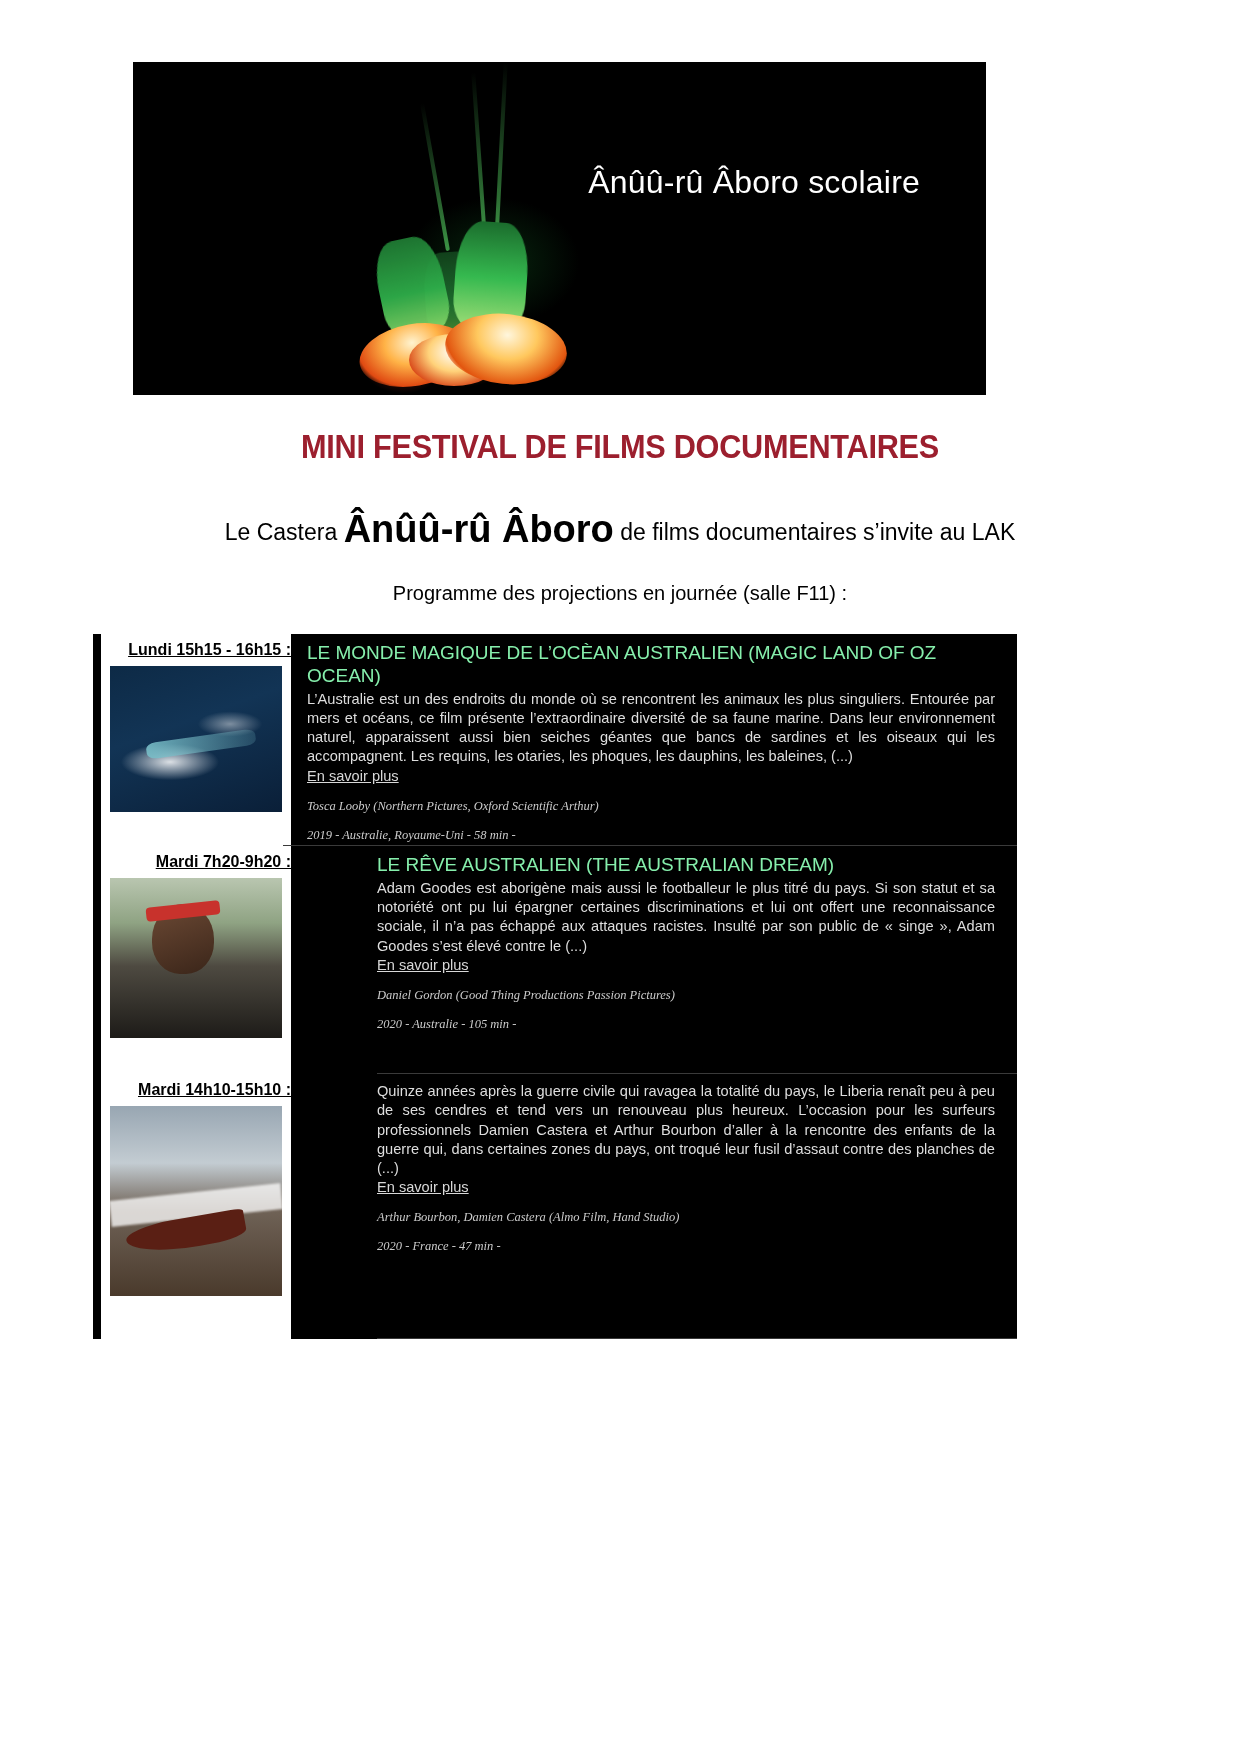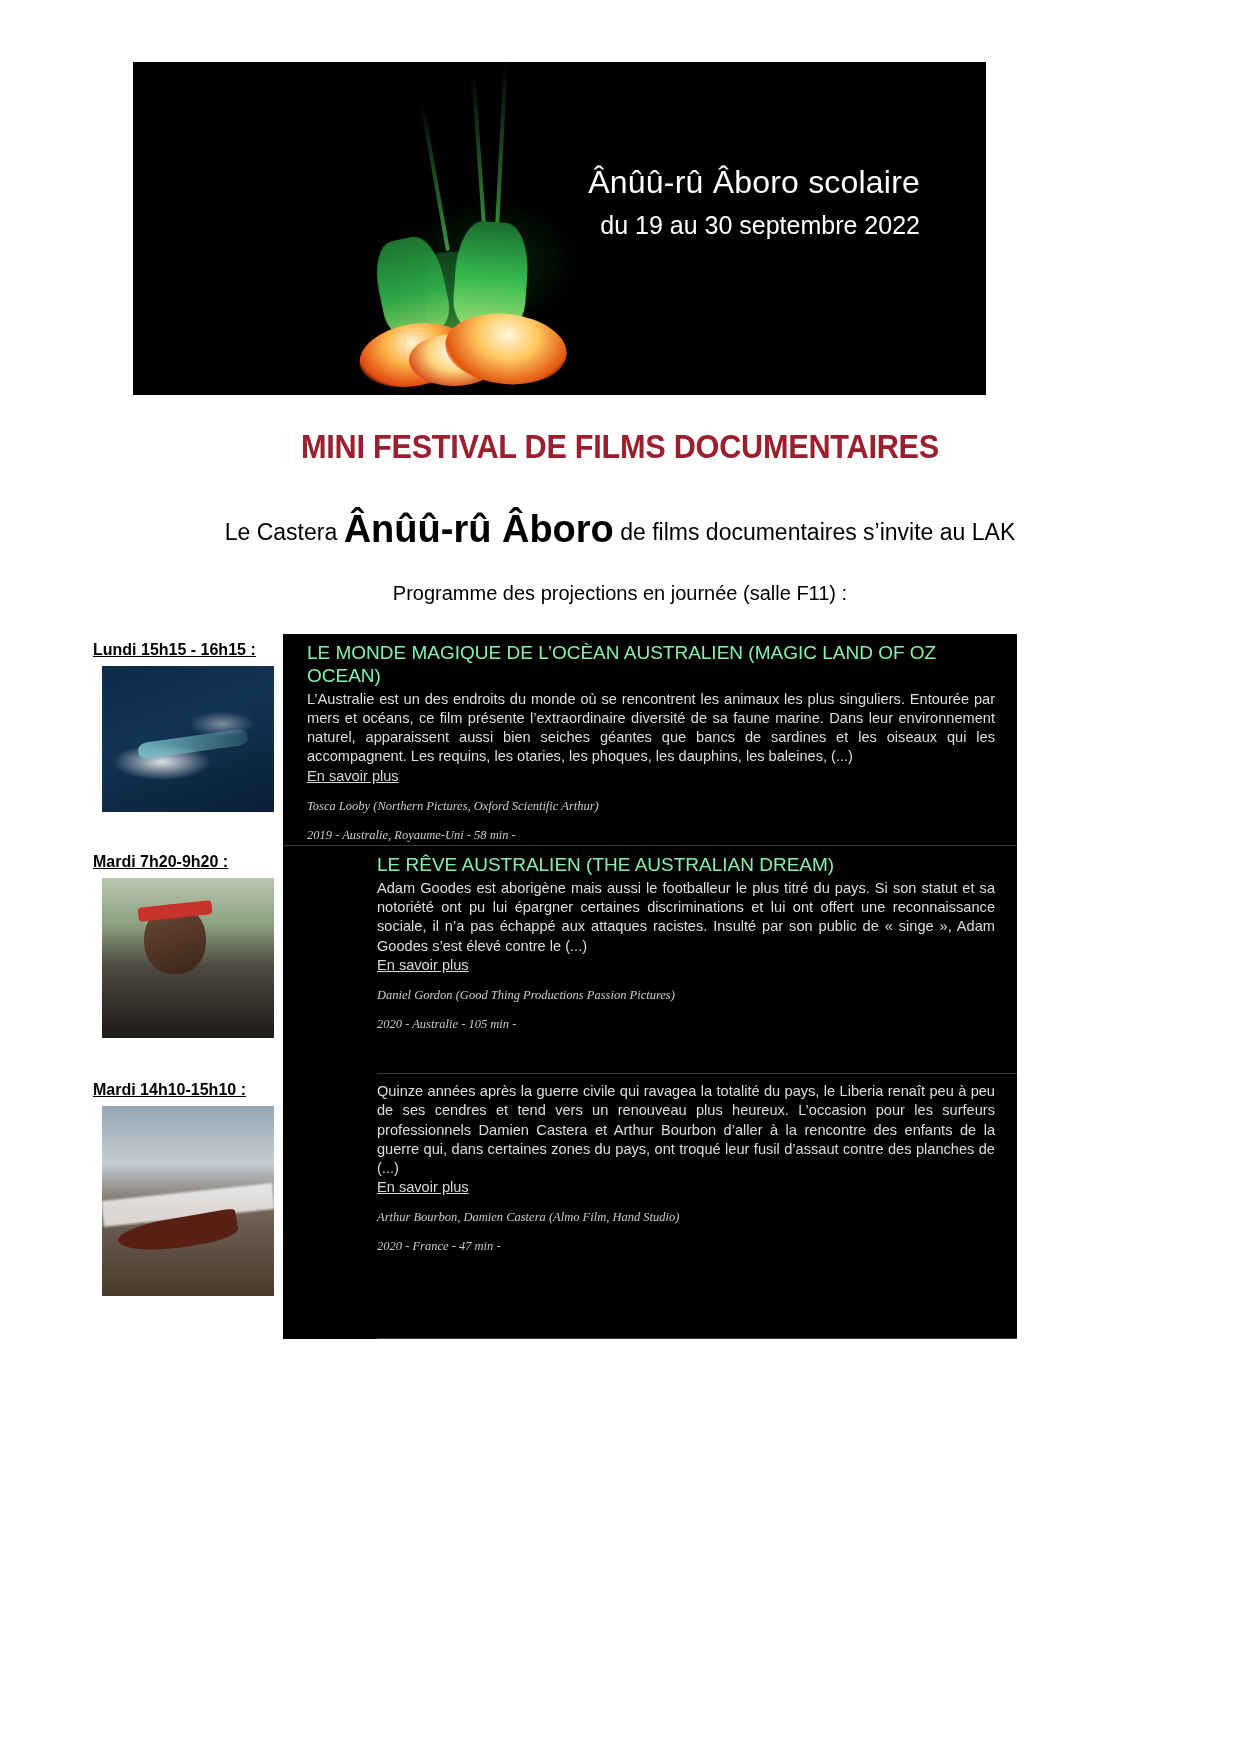--- a/index.html
+++ b/index.html
@@ -153,26 +153,26 @@
     position: relative;
     width: 100%;
     box-sizing: border-box;
   }
   .prow.r1 { height: 212px; }
   .prow.r2 { height: 228px; }
   .prow.r3 { height: 265px; }
 
   .time-cell {
     position: absolute;
-    left: 0;
+    left: 8px;
     top: 0;
     width: 190px;
     height: 100%;
     background: #ffffff;
-    text-align: left;
+    text-align: right;
     text-decoration: underline;
   }
   .time-label {
     font-weight: bold;
     font-size: 16px;
     text-decoration: underline;
     line-height: 1.25;
     padding-top: 6px;
   }
   .thumb {
@@ -318,21 +318,20 @@
     <div class="stem s3"></div>
     <div class="bud b3"></div>
     <div class="bud b1"></div>
     <div class="bud b2"></div>
     <div class="fringe f1"></div>
     <div class="fringe f3"></div>
     <div class="fringe f2"></div>
   </div>
   <div class="banner-title">
     <div class="line1">Ânûû-rû Âboro scolaire</div>
-    <div class="line2">du 19 au 30 septembre 2022</div>
   </div>
 </div>
 
 <div class="main-heading">MINI FESTIVAL DE FILMS DOCUMENTAIRES</div>
 
 <div class="sub-heading">
   <span>Le Castera </span><span class="big">Ânûû-rû Âboro</span><span> de films documentaires s’invite au LAK</span>
 </div>
 
 <div class="program-line">Programme des projections en journée   (salle F11) :</div>

